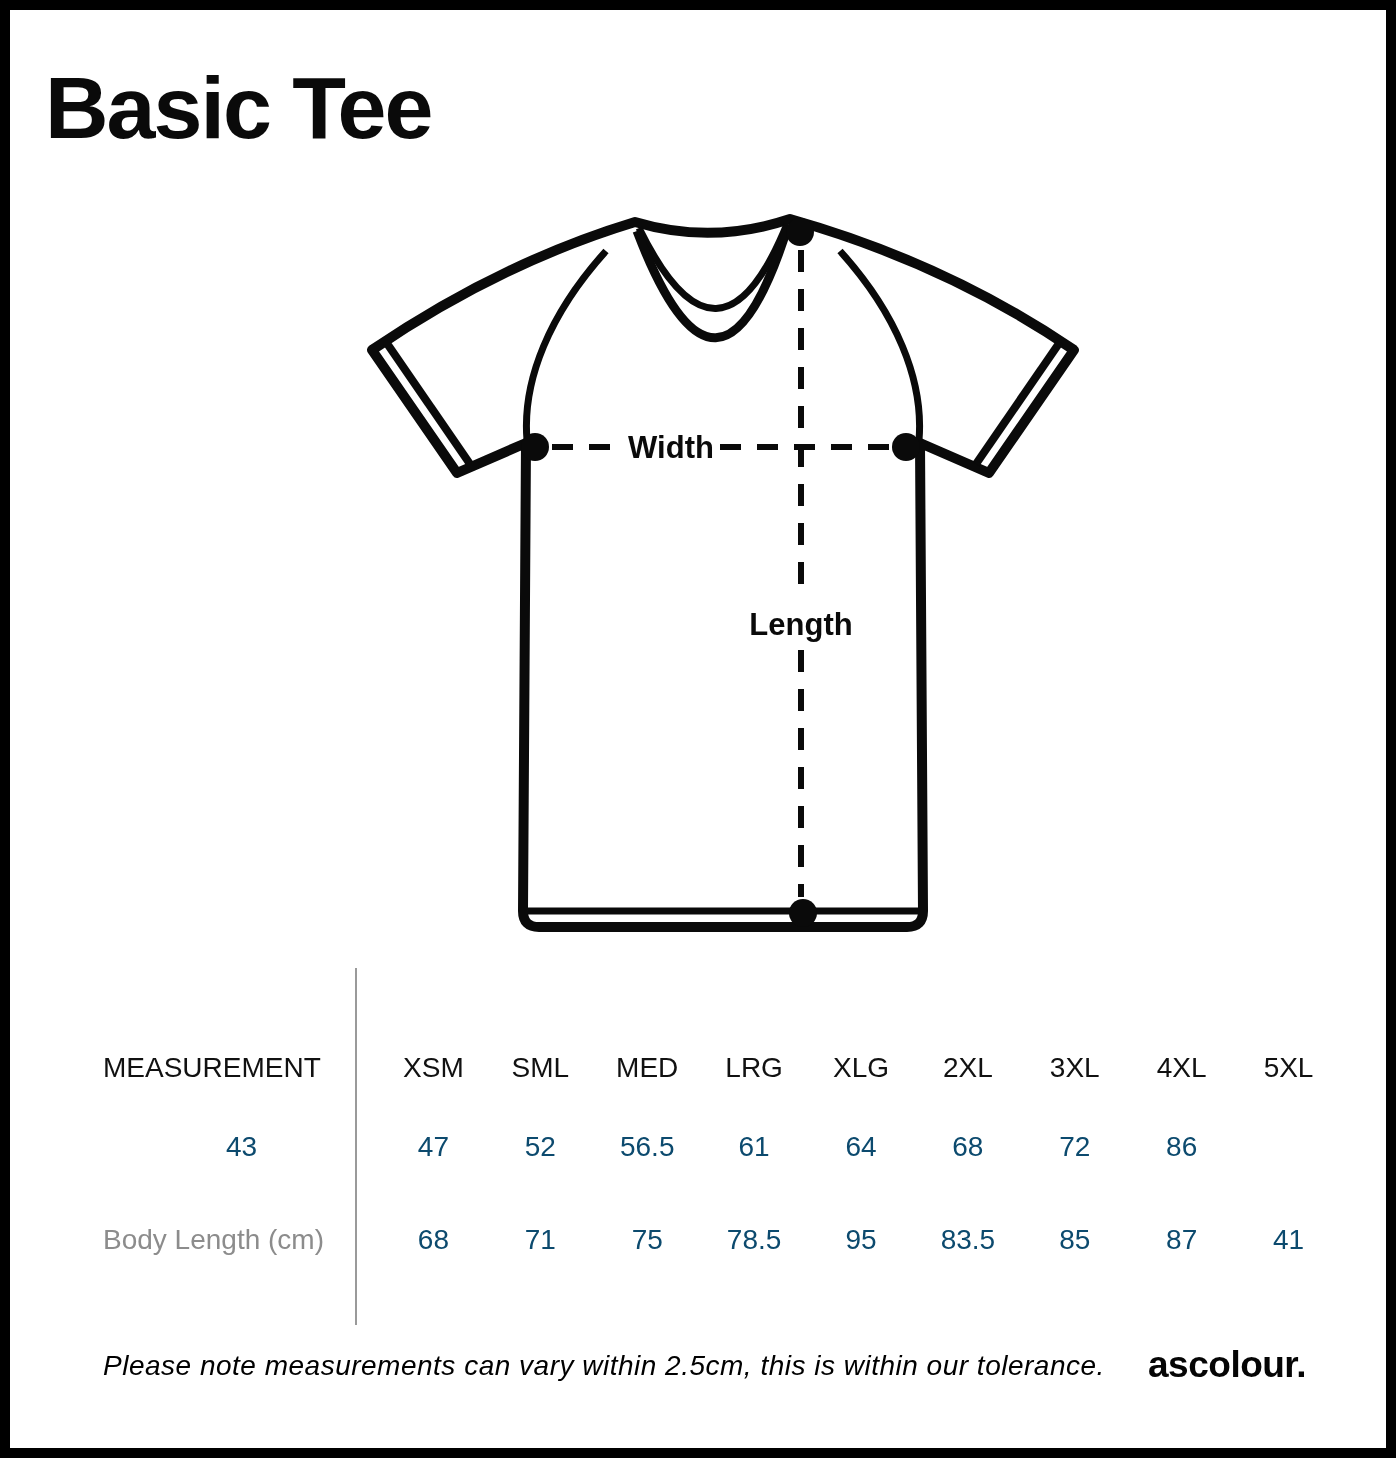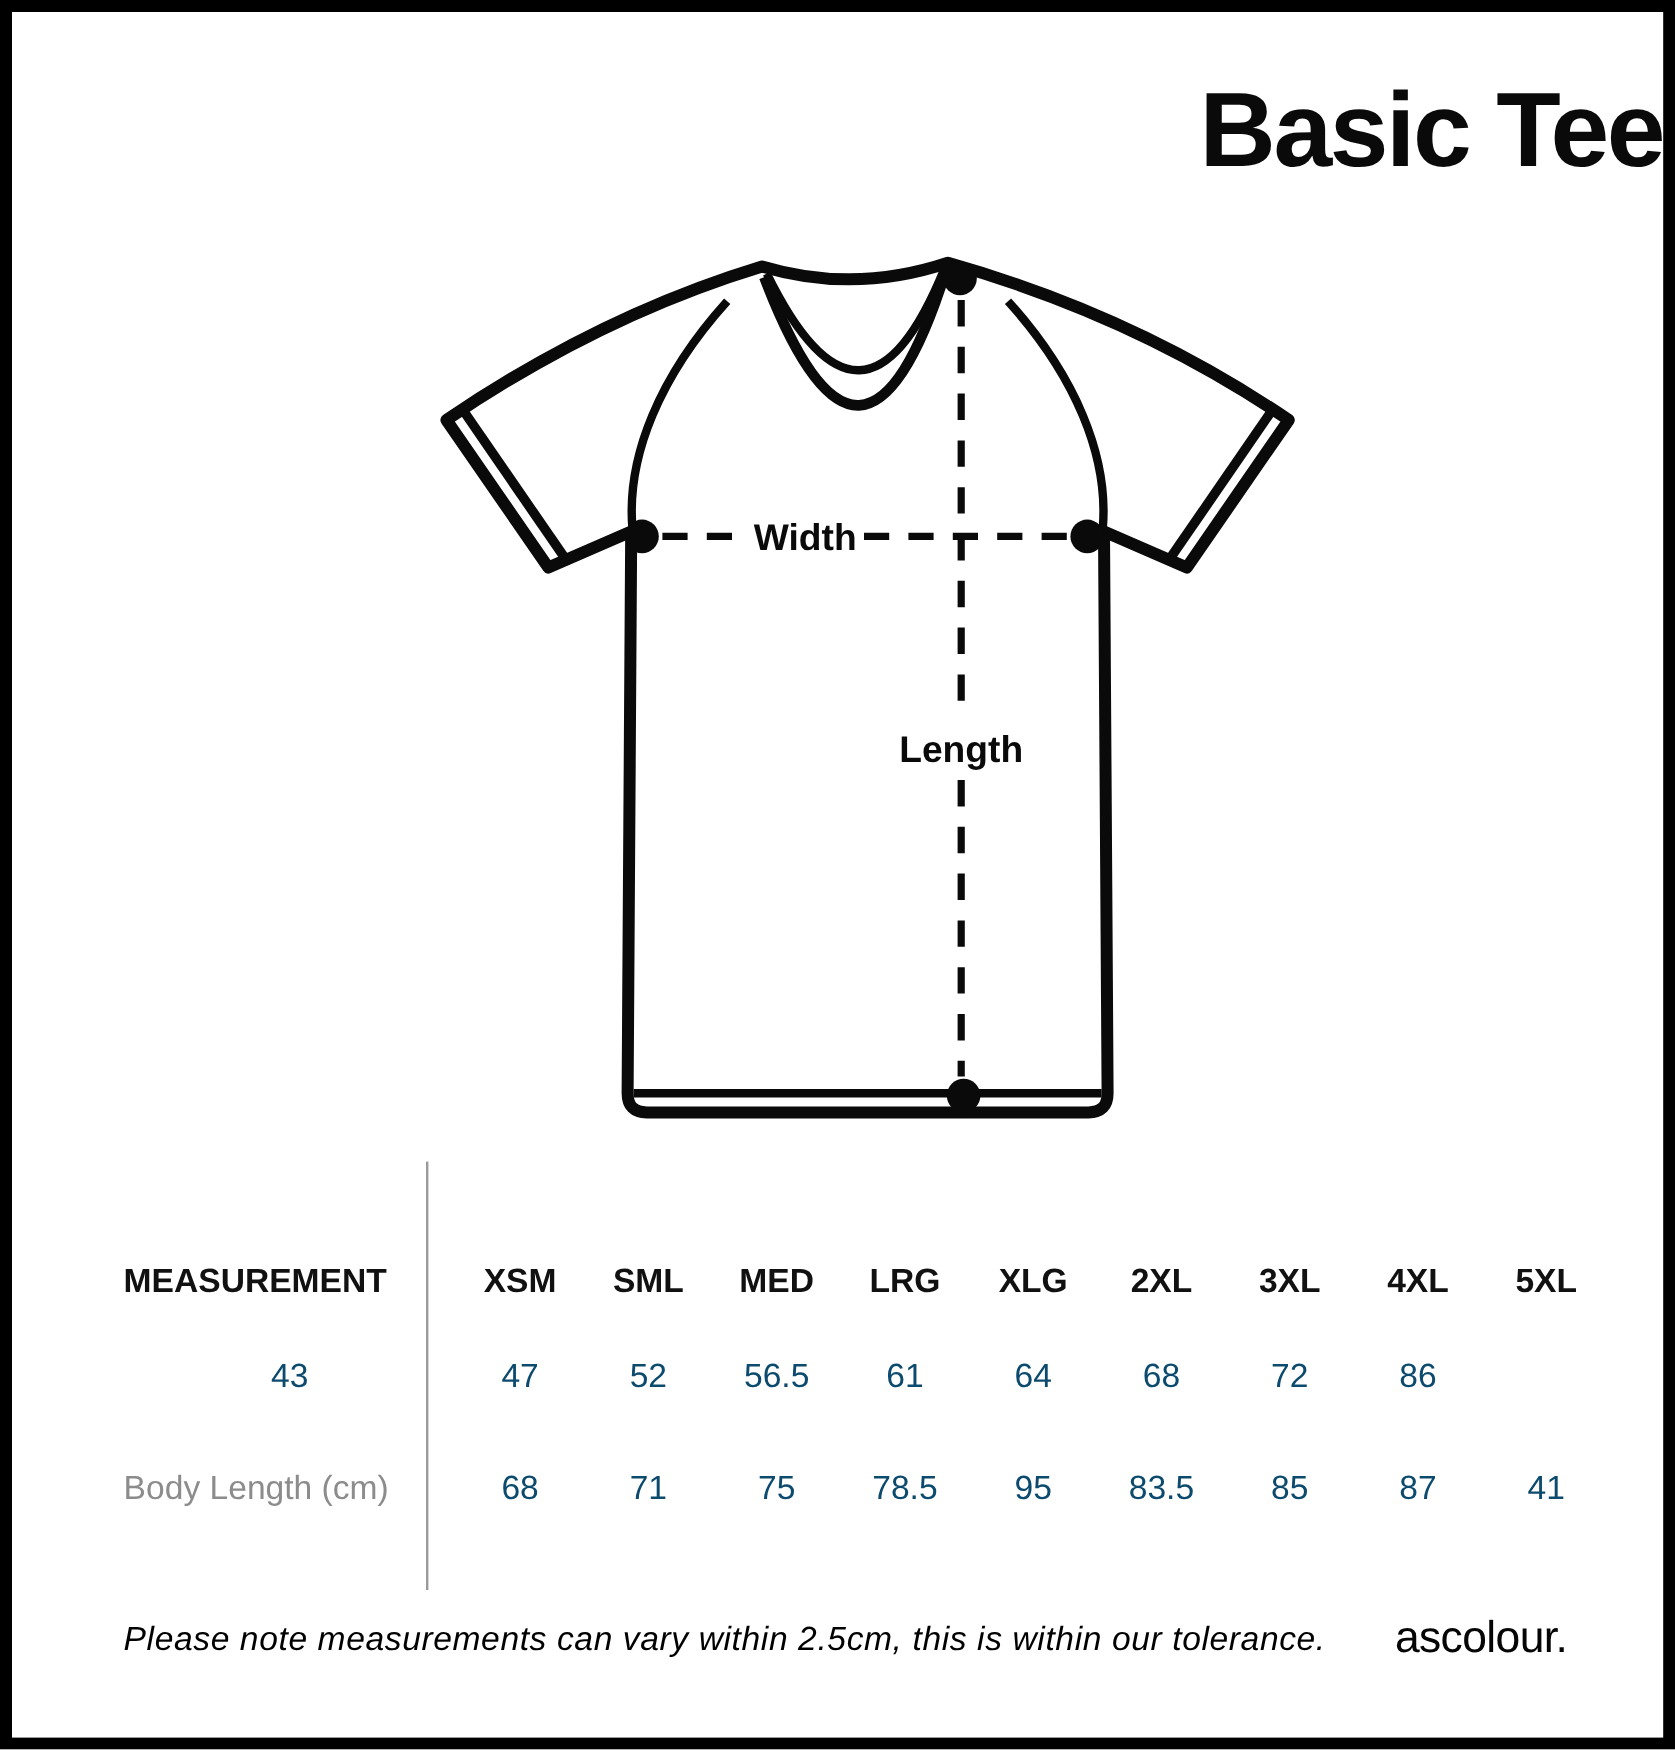--- a/index.html
+++ b/index.html
@@ -7,41 +7,41 @@
     position:relative;
     width:1396px;height:1458px;
     box-sizing:border-box;
     border:10px solid #000;
     background:#fff;
     font-family:"Liberation Sans", sans-serif;
     overflow:hidden;
   }
   .title{
     position:absolute;left:0;right:0;top:48px;
-    text-align:right;
+    text-align:left;
     font-size:88px;font-weight:700;letter-spacing:-2px;
     color:#0a0a0a;line-height:100px;margin:0;padding-left:35px;
   }
   .shirt-wrap{position:absolute;left:340px;top:185px;width:740px;height:760px;}
   
   .size-table{position:absolute;left:93px;top:997px;width:1239px;}
   .trow{display:grid;grid-template-columns:277px repeat(9,1fr);height:93px;align-items:center;}
   .c{text-align:center;font-size:28px;color:#0c4a6e;}
   .lab{text-align:left;}
-  .hdr{font-weight:700;color:#111;margin-top:28px;}
+  .hdr{font-weight:400;color:#111;margin-top:28px;}
   .rowlab{color:#8c8c8c;font-weight:400;}
   .val{font-weight:400;}
   .vline{position:absolute;left:345px;top:958px;width:2px;height:357px;background:#9a9a9a;}
   .note{
     position:absolute;left:93px;top:1340px;
     font-size:28px;font-style:italic;color:#000000;letter-spacing:0.5px;
   }
   .brand{
     position:absolute;right:80px;top:1334px;
-    font-size:37px;color:#050505;letter-spacing:-0.5px;font-weight:400;
+    font-size:37px;color:#050505;letter-spacing:-0.5px;font-weight:700;
   }
   svg text.measure{
     font-family:"Liberation Sans", sans-serif;
     font-size:31px;font-weight:700;fill:#0a0a0a;
   }
 </style>
 </head>
 <body>
 
 <div class="page">

